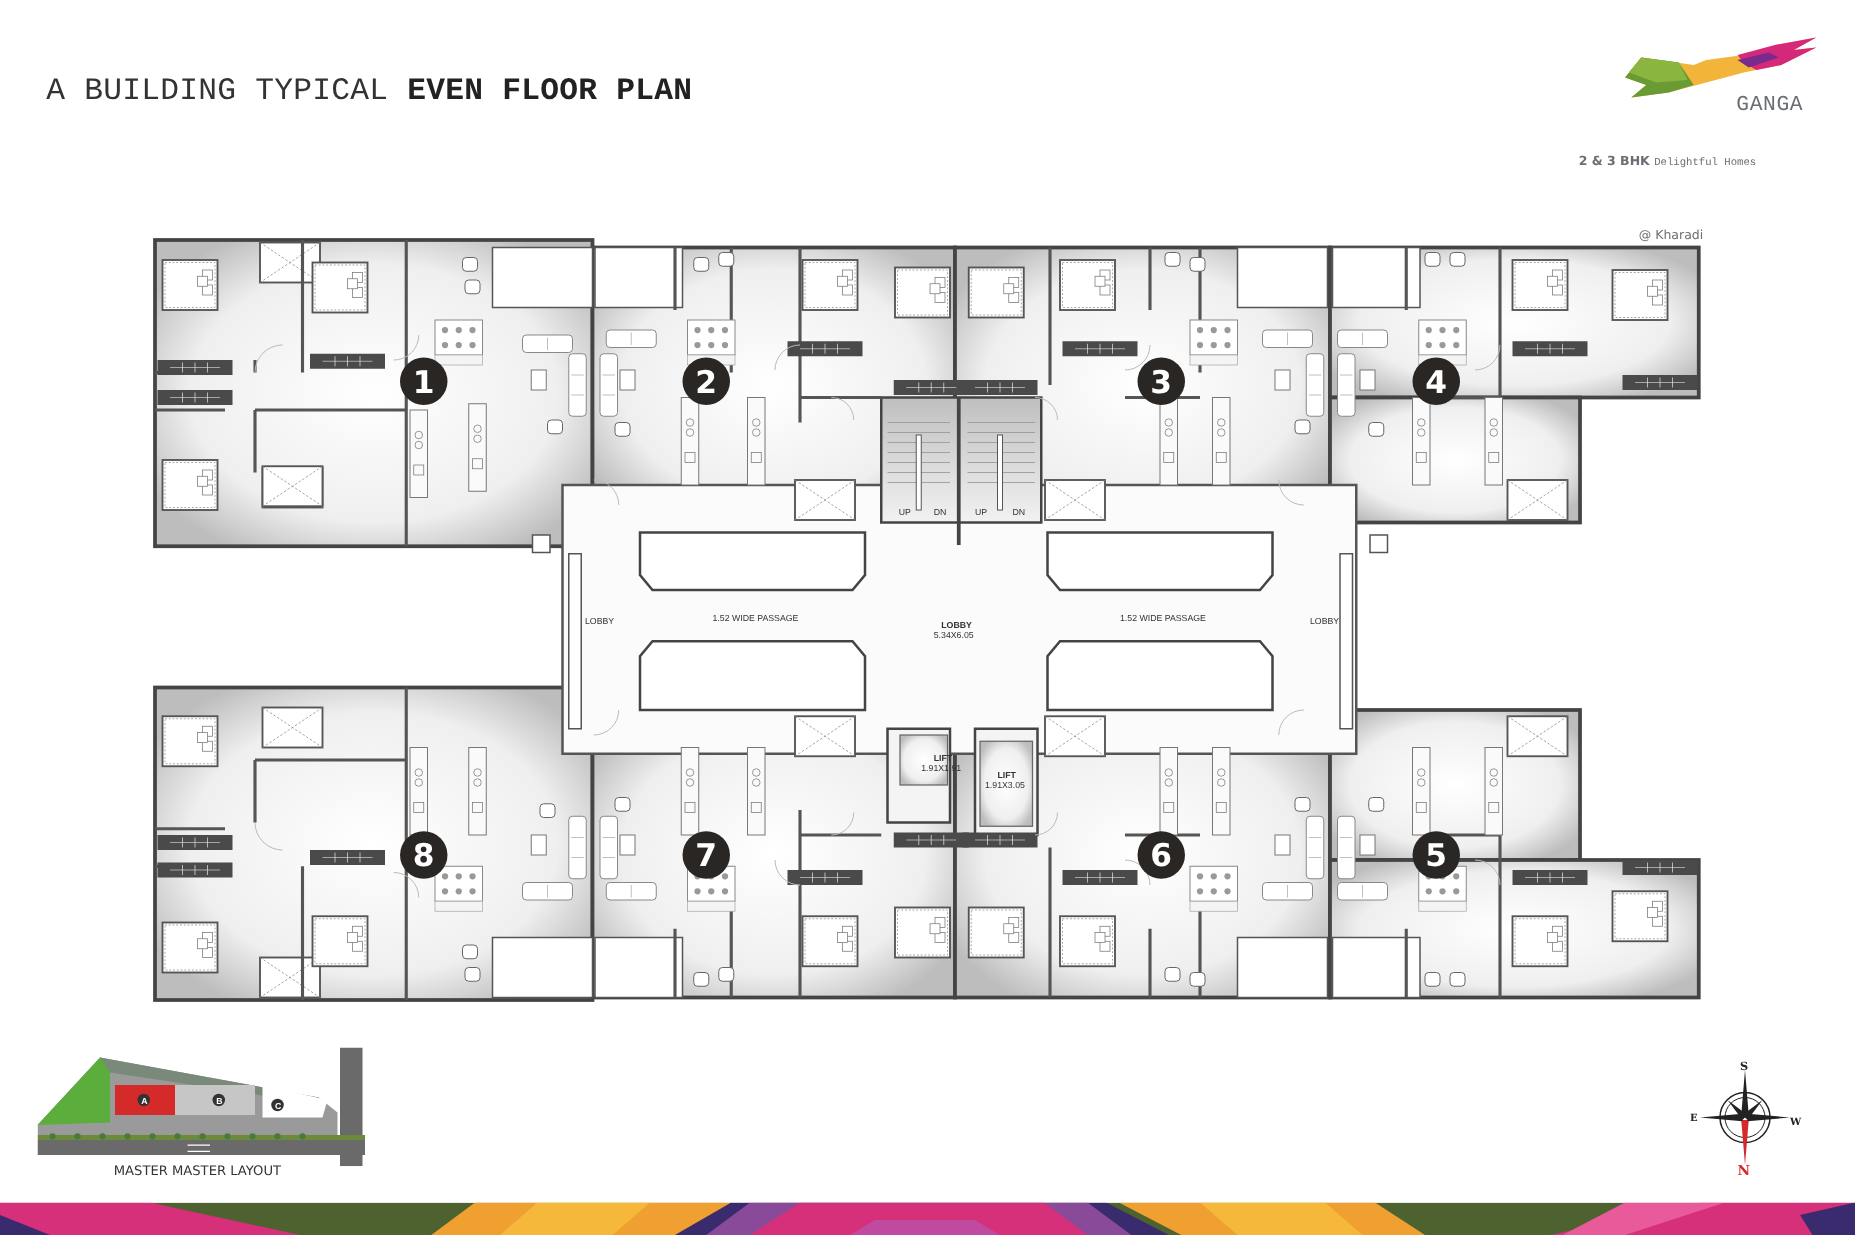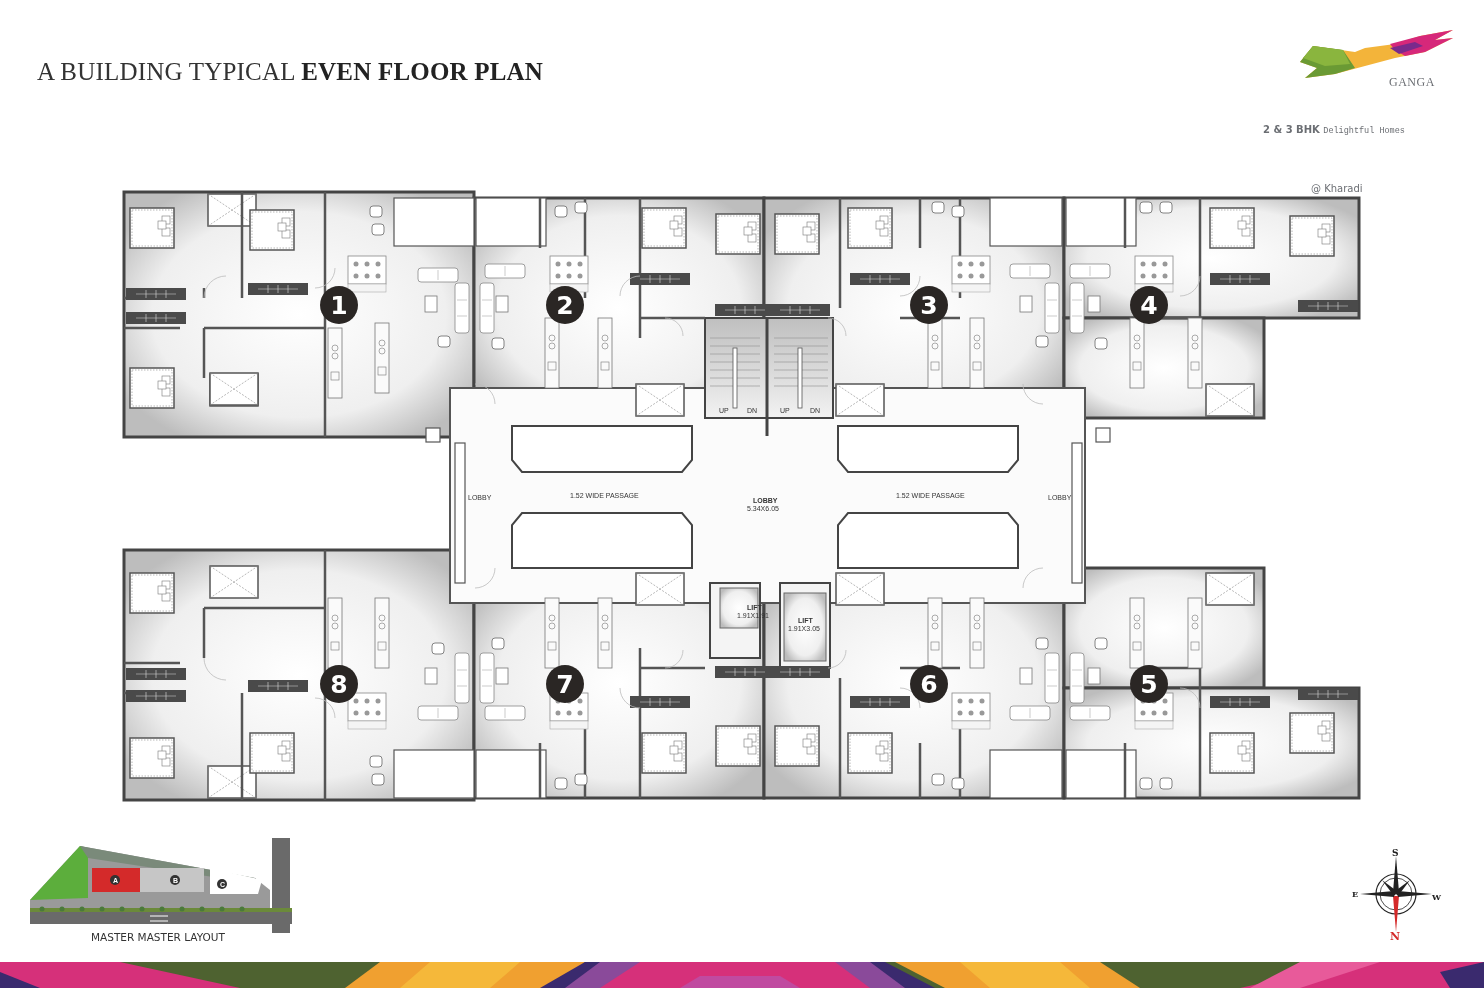--- a/index.html
+++ b/index.html
@@ -2,29 +2,29 @@
 <html><head>
 <meta charset="utf-8">
 <style>
   * { box-sizing: border-box; margin: 0; padding: 0; }
   html, body { width: 1484px; height: 988px; background: #ffffff; overflow: hidden; }
   body { position: relative; font-family: "DejaVu Sans", "Liberation Sans", sans-serif; color: #2b2b2b; }
 
   .page-title {
     position: absolute; left: 37px; top: 58px;
     font-size: 25px; letter-spacing: 0.2px; color: #333;
-    font-family: Liberation Serif, serif; font-weight: normal;
+    font-family: Liberation Mono, monospace; font-weight: normal;
     white-space: nowrap;
   }
   .page-title .bold { font-weight: bold; color: #222; }
 
   
   .logo { position: absolute; left: 1255px; top: 28px; width: 210px; height: 130px; }
   .logo svg { position: absolute; left: 40px; top: 0; }
-  .logo .ganga { position: absolute; left: 134px; top: 47px; font-family: Liberation Serif, serif; font-size: 12px; color: #6b6e73; letter-spacing: 0.5px; }
+  .logo .ganga { position: absolute; left: 134px; top: 47px; font-family: Liberation Mono, monospace; font-size: 17px; color: #6b6e73; letter-spacing: 0.5px; }
   .logo .arcadia { position: absolute; left: 5px; top: 58px; font-family: "DejaVu Serif", serif; font-size: 34px; color: #6b6e73; letter-spacing: 1px; line-height: 40px; }
   .logo .tagline { position: absolute; left: 8px; top: 96px; font-size: 10px; color: #6b6e73; font-weight: bold; white-space: nowrap; }
   .logo .tagline .thin { font-weight: normal; font-size: 8.5px; font-family: Liberation Mono, monospace; }
   .logo .location { position: absolute; left: 56px; top: 111px; font-size: 10px; color: #6b6e73; white-space: nowrap; margin-top: 44px; }
 
   
   .plan { position: absolute; left: 120px; top: 188px; width: 1245px; height: 615px; }
   .plan svg { position: absolute; left: 0; top: 0; }
 
   .unit-badge {

